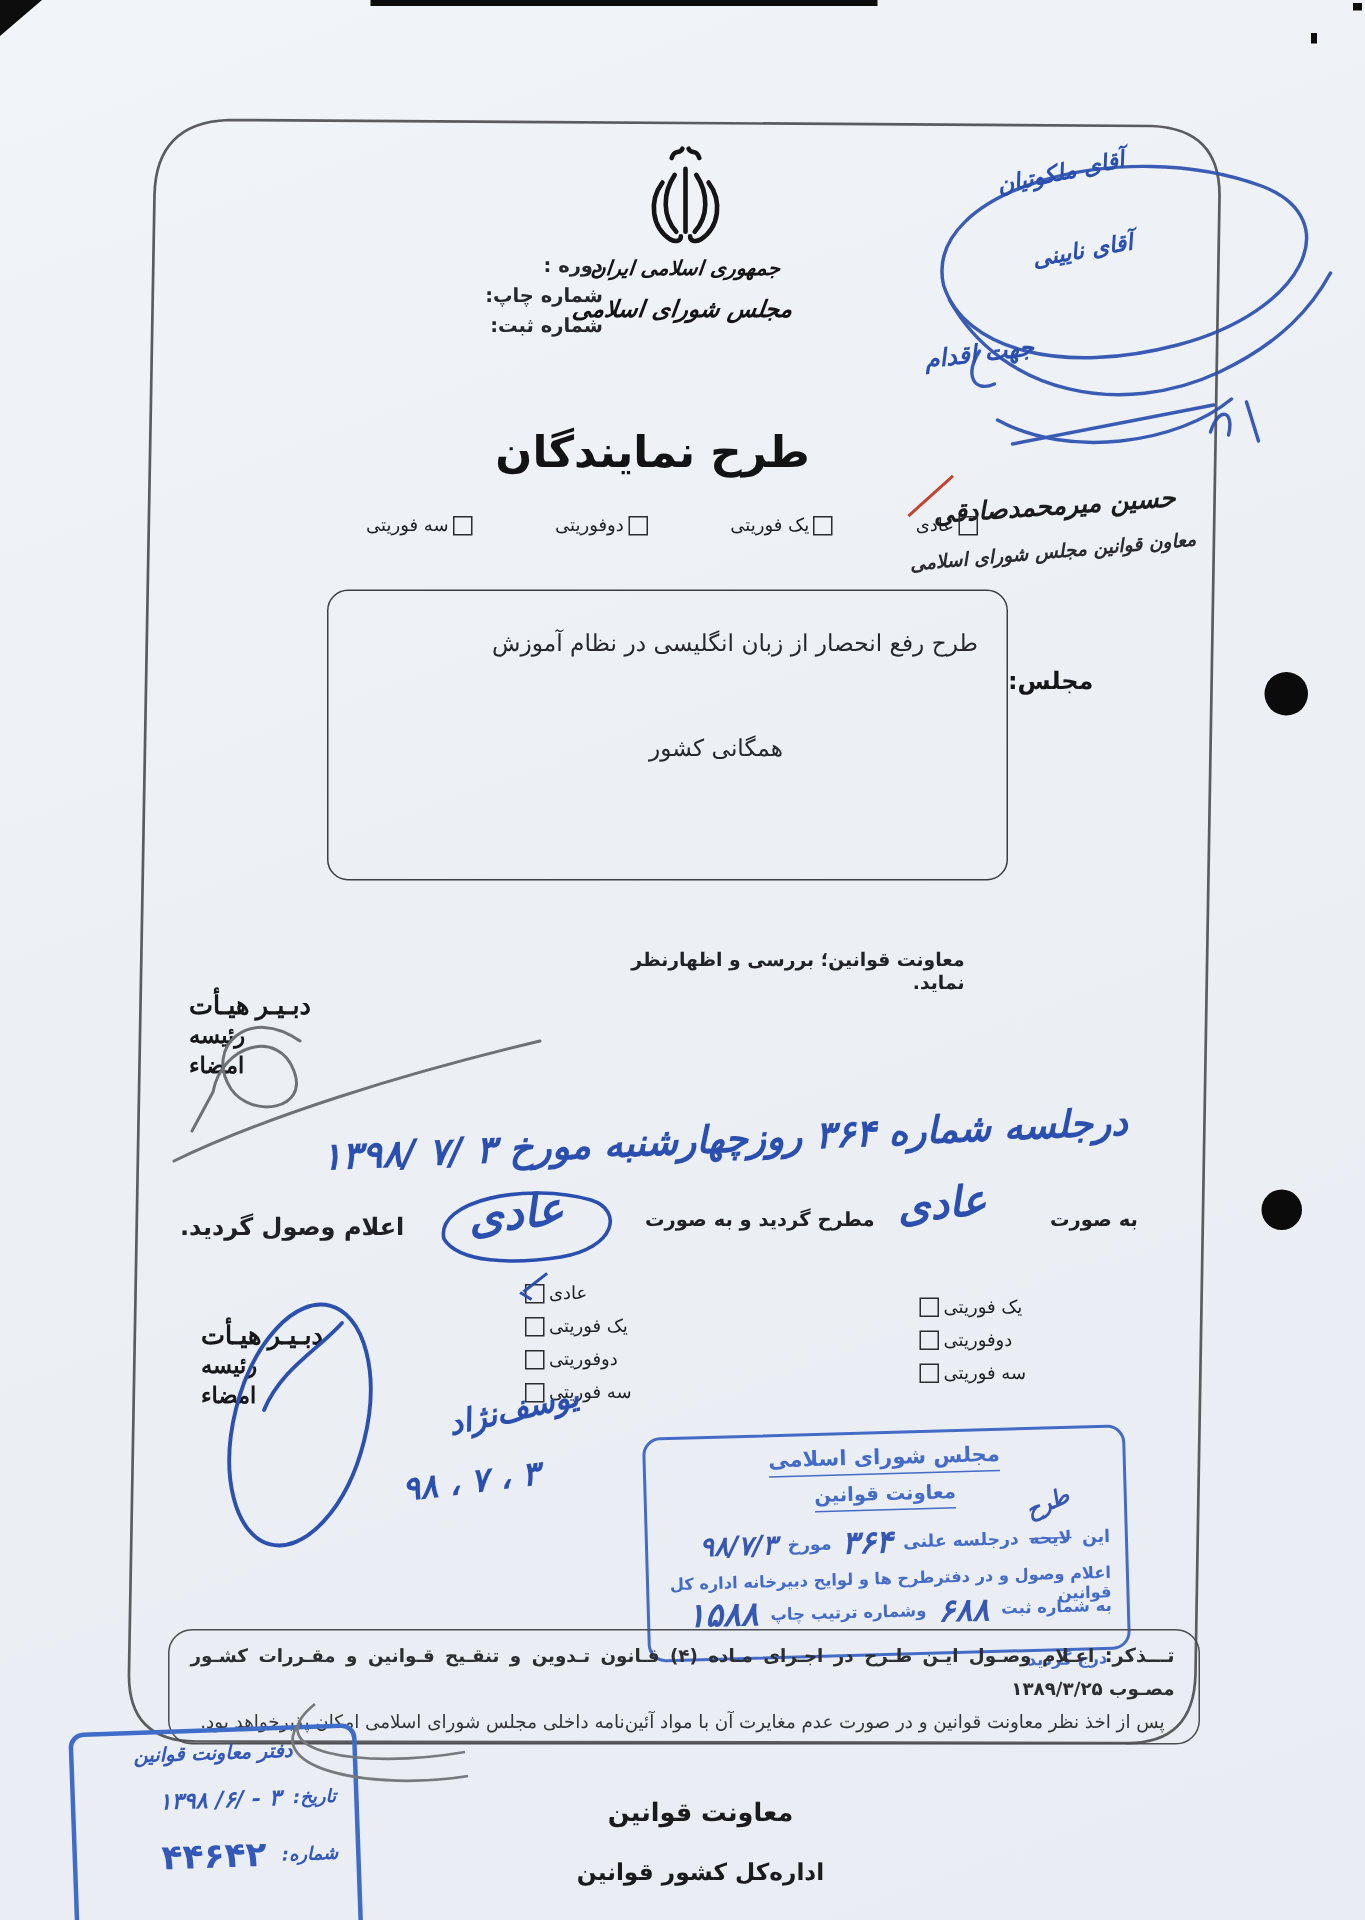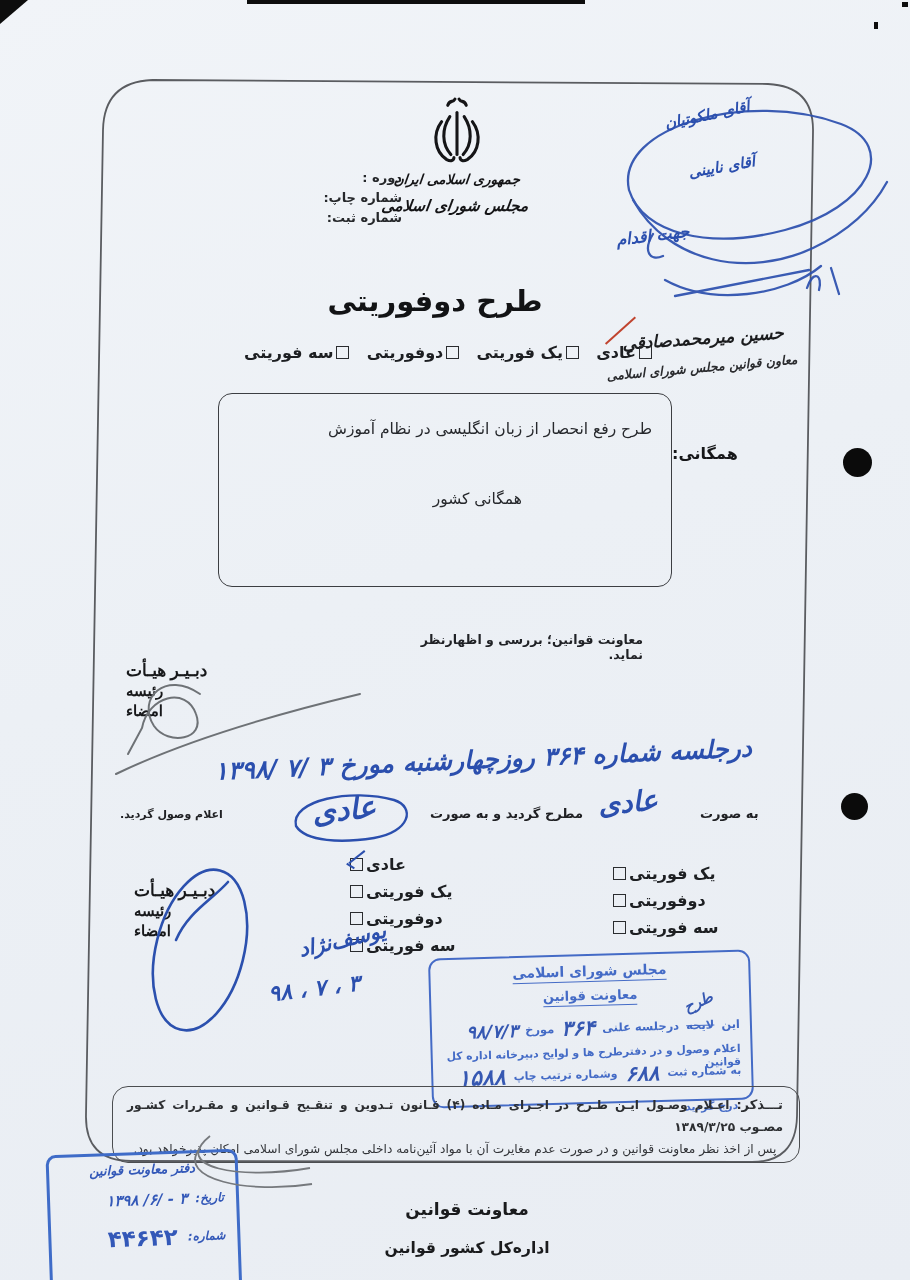--- a/index.html
+++ b/index.html
@@ -13,21 +13,21 @@
     overflow:hidden;
   }
   .abs{position:absolute;}
   .rtl{direction:rtl;unicode-bidi:embed;}
   .ltr{direction:ltr;unicode-bidi:embed;}
   .printed{color:#202124;}
   .typew{font-size:13px;line-height:20px;color:#26282b;font-weight:bold;}
   .doc-title{font-size:29px;font-weight:bold;color:#121315;letter-spacing:0px;}
   .cb{display:inline-block;width:11px;height:11px;border:1.4px solid #2a2c2f;background:transparent;flex:0 0 auto;}
   .cb-row-item{display:flex;align-items:center;gap:3px;}
-  .cb-label{font-size:16px;font-weight:bold;color:#1d1f22;white-space:nowrap;}
+  .cb-label{font-size:12px;font-weight:normal;color:#1d1f22;white-space:nowrap;}
   .cb-col .cb-row-item{margin-bottom:8px;}
   .hw{color:#2b4fae;font-style:italic;}
   .hw-big{font-size:28px;font-weight:bold;}
   .stamp-blue{color:#3a63c4;}
   .sec-block{text-align:left;font-weight:bold;color:#17181a;line-height:1.3;font-family:Liberation Serif, serif;}
   .sec-block .l1{font-size:17px;letter-spacing:1px;white-space:nowrap;}
   .sec-block .l2{font-size:15px;}
   .sec-block .l3{font-size:15px;}
   .underlined{border-bottom:1.6px solid #3a63c4;padding-bottom:2px;}
   .notice-text{font-size:12.2px;color:#2c2e31;font-weight:bold;line-height:1.8;}
@@ -81,21 +81,21 @@
       <path d="M250 206 C256 188 266 192 262 208 M274 186 L282 212"></path>
     </g>
   </svg>
   <div class="abs rtl hw" style="left:664px;top:106px;font-size:15px;font-weight:bold;transform:rotate(-12deg);">آقای ملکوتیان</div>
   <div class="abs rtl hw" style="left:688px;top:158px;font-size:15px;font-weight:bold;transform:rotate(-10deg);">آقای نایینی</div>
   <div class="abs rtl hw" style="left:616px;top:226px;font-size:16px;font-weight:bold;transform:rotate(-7deg);">جهت اقدام</div>
 
   <div class="abs rtl" style="left:608px;top:328px;width:190px;text-align:center;font-size:17px;font-weight:bold;font-style:italic;color:#1b1c1e;transform:rotate(-4deg);">حسین میرمحمدصادقی</div>
   <div class="abs rtl" style="left:596px;top:360px;width:212px;text-align:center;font-size:12.5px;font-weight:bold;font-style:italic;color:#2a2b2e;transform:rotate(-5deg);">معاون قوانین مجلس شورای اسلامی</div>
 
-  <div class="abs rtl doc-title" style="left:310px;top:284px;width:250px;text-align:center;">طرح دوفوریتی</div>
+  <div class="abs rtl doc-title" style="left:310px;top:284px;width:250px;text-align:center;">طرح نمایندگان</div>
 
   <div class="abs rtl" style="left:244px;top:343px;width:408px;display:flex;direction:rtl;justify-content:space-between;align-items:center;">
     <span class="cb-row-item">
       <span class="cb"></span>
       <span class="cb-label rtl">عادی</span>
     </span>
     <span class="cb-row-item">
       <span class="cb"></span>
       <span class="cb-label rtl">یک فوریتی</span>
     </span>
@@ -105,21 +105,21 @@
     </span>
     <span class="cb-row-item">
       <span class="cb"></span>
       <span class="cb-label rtl">سه فوریتی</span>
     </span>
   </div>
 
   <div class="abs" style="left:636px;top:318px;width:40px;height:2.2px;background:#c0442f;transform:rotate(138deg);transform-origin:left top;"></div>
 
   <div class="abs" style="left:218px;top:393px;width:452px;height:192px;border:1.7px solid #3c3e42;border-radius:14px;"></div>
-  <div class="abs rtl" style="left:672px;top:444px;font-size:16px;font-weight:bold;color:#161719;">همگانی:</div>
+  <div class="abs rtl" style="left:672px;top:444px;font-size:16px;font-weight:bold;color:#161719;">مجلس:</div>
   <div class="abs rtl" style="left:238px;top:420px;width:414px;text-align:right;font-size:15.5px;color:#26282c;">طرح رفع انحصار از زبان انگلیسی در نظام آموزش</div>
   <div class="abs rtl" style="left:238px;top:490px;width:284px;text-align:right;font-size:15.5px;color:#26282c;">همگانی کشور</div>
 
   <div class="abs rtl" style="left:393px;top:632px;width:250px;text-align:right;font-size:12.5px;font-weight:bold;color:#202226;">معاونت قوانین؛ بررسی و اظهارنظر نماید.</div>
 
   <div class="abs sec-block rtl" style="left:126px;top:660px;width:126px;">
     <div class="l1">دبـیـر هیـأت</div>
     <div class="l2">رئیسه</div>
     <div class="l3">امضاء</div>
   </div>
@@ -132,21 +132,21 @@
 
   <div class="abs rtl hw" style="left:264px;top:744px;width:488px;text-align:center;font-size:25px;font-weight:bold;transform:rotate(-2.5deg);white-space:nowrap;">درجلسه شماره ۳۶۴ روزچهارشنبه مورخ ۳ /۷ /۱۳۹۸</div>
 
   <div class="abs rtl printed" style="left:700px;top:806px;font-size:13px;font-weight:bold;">به صورت</div>
   <div class="abs rtl hw hw-big" style="left:598px;top:786px;transform:rotate(-5deg);">عادی</div>
   <div class="abs rtl printed" style="left:430px;top:806px;font-size:13px;font-weight:bold;">مطرح گردید و به صورت</div>
   <svg class="abs" width="140" height="66" viewBox="0 0 140 66" style="left:282px;top:786px;">
     <path d="M14 40 C8 14 70 2 112 14 C134 21 128 46 92 52 C60 57 24 56 14 40" fill="none" stroke="#2b4fae" stroke-width="2.4" stroke-linecap="round"></path>
   </svg>
   <div class="abs rtl hw" style="left:312px;top:792px;font-size:30px;font-weight:bold;transform:rotate(-6deg);">عادی</div>
-  <div class="abs rtl printed" style="left:120px;top:808px;font-size:11px;font-weight:bold;">اعلام وصول گردید.</div>
+  <div class="abs rtl printed" style="left:120px;top:808px;font-size:16px;font-weight:bold;">اعلام وصول گردید.</div>
 
   <div class="abs cb-col" style="left:350px;top:855px;">
     <div class="cb-row-item">
       <span class="cb" style="position:relative;">
         <span style="position:absolute;left:-4px;top:-3px;width:20px;height:2.4px;background:#2b4fae;transform:rotate(-38deg);display:block;"></span>
         <span style="position:absolute;left:-5px;top:6px;width:9px;height:2.2px;background:#2b4fae;transform:rotate(32deg);display:block;"></span>
       </span>
       <span class="cb-label rtl">عادی</span>
     </div>
     <div class="cb-row-item">

